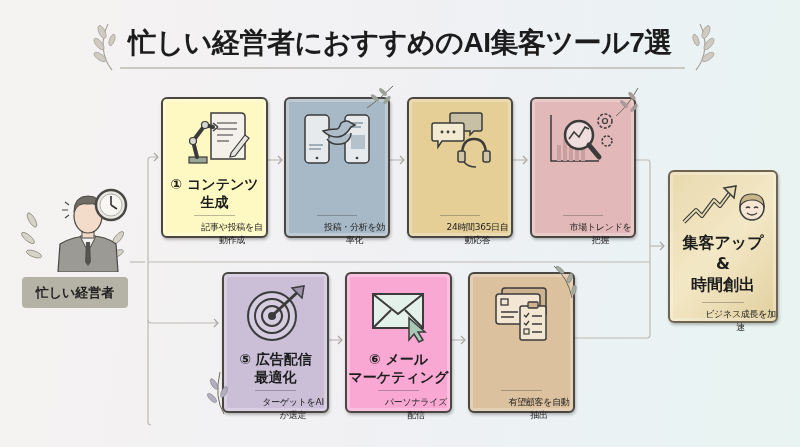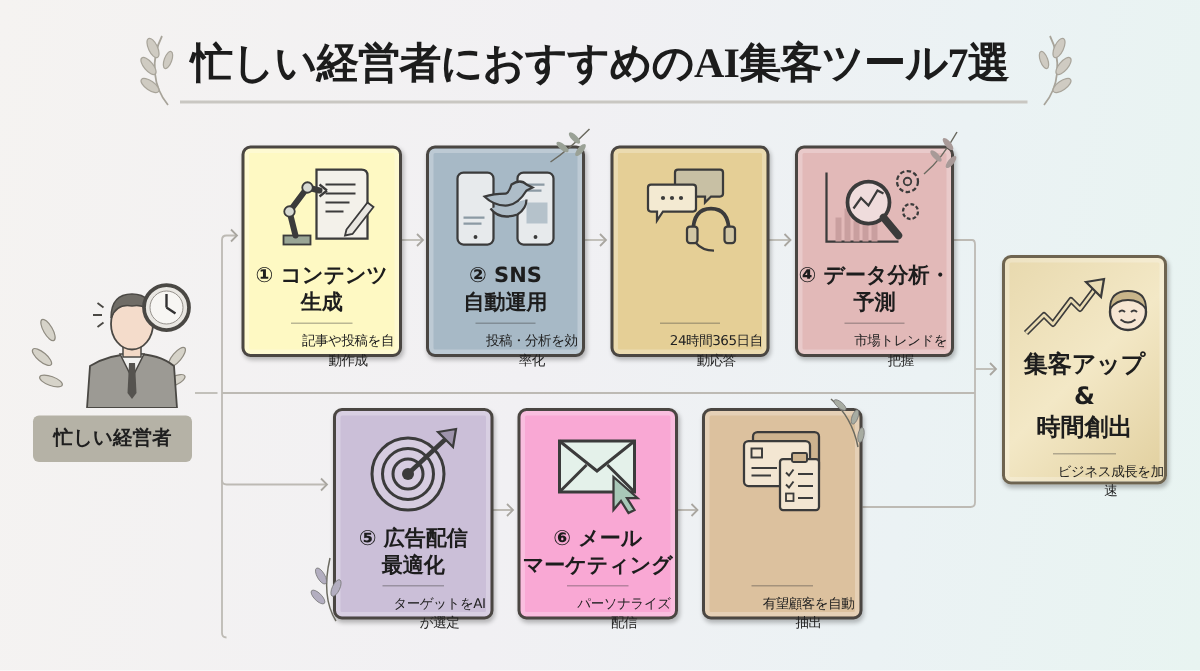--- a/index.html
+++ b/index.html
@@ -6,21 +6,21 @@
   html, body { width: 800px; height: 447px; overflow: hidden; }
   body {
     position: relative;
     font-family: "DejaVu Sans", sans-serif;
     background: linear-gradient(100deg, #f5f3f1 0%, #f1f0f3 45%, #ebf2f4 75%, #e8f4f1 100%);
     color: #222;
   }
   .title-wrap { position: absolute; left: 0; top: 18px; width: 800px; text-align: center; }
   .title {
     display: inline-block;
-    font-family: Liberation Serif, serif;
+    font-family: Liberation Sans, sans-serif;
     font-size: 28px; font-weight: bold; color: #1c1c1c; letter-spacing: -0.5px;
     line-height: 50px;
   }
   .title-line { position: absolute; left: 120px; top: 67px; width: 565px; height: 2px; background: #c9c7c2; }
   .laurel { position: absolute; }
 
   svg.conn { position: absolute; left: 0; top: 0; width: 800px; height: 447px; }
 
   .card {
     position: absolute;
@@ -154,22 +154,20 @@
     <svg width="80" height="62" viewBox="0 0 80 62">
       <rect x="8" y="8" width="24" height="48" rx="4" fill="#e7eaec" stroke="#3b3b3b" stroke-width="1.5"></rect>
       <rect x="48" y="8" width="24" height="48" rx="4" fill="#e7eaec" stroke="#3b3b3b" stroke-width="1.5"></rect>
       <path d="M12 38 H26 M12 42 H24 M52 16 H66 M52 20 H64" stroke="#8c9aa4" stroke-width="1.5"></path>
       <rect x="54" y="28" width="14" height="14" fill="#b5c2cb"></rect>
       <circle cx="20" cy="51" r="1.3" fill="#3b3b3b"></circle>
         <circle cx="60" cy="51" r="1.3" fill="#3b3b3b"></circle>
       <path d="M26 24 Q32 30 40 30 Q48 30 54 20 L58 18 L54 16 Q50 12 44 16 Q42 22 40 22 Q32 22 26 24 Z M30 32 Q36 40 48 36 Q54 32 54 26" fill="#aebdc8" stroke="#3b3b3b" stroke-width="1.5"></path>
     </svg>
   </div>
-  <div class="ctitle">② SNS
-自動運用</div>
   <div class="cdiv"></div>
   <div class="csub">投稿・分析を効率化</div>
 </div>
 
 <div class="card c-yellow" style="left:407px;top:97px;width:106px;height:141px;">
   <div class="icon">
     <svg width="80" height="62" viewBox="0 0 80 62">
       <path d="M32 6 H60 Q62 6 62 8 V22 Q62 24 60 24 H54 L50 28 V24 H32 Q30 24 30 22 V8 Q30 6 32 6 Z" fill="#c8c0a4" stroke="#3b3b3b" stroke-width="1.5"></path>
       <path d="M14 16 H42 Q44 16 44 18 V32 Q44 34 42 34 H22 L18 40 V34 H14 Q12 34 12 32 V18 Q12 16 14 16 Z" fill="#f3ead2" stroke="#3b3b3b" stroke-width="1.5"></path>
       <circle cx="22" cy="25" r="1.4" fill="#3b3b3b"></circle>
@@ -197,22 +195,20 @@
           <rect x="38" y="36" width="4" height="18"></rect>
         </g>
       <circle cx="36" cy="28" r="14" fill="#efdcdc" stroke="#3b3b3b" stroke-width="2.5"></circle>
       <path d="M26 32 L31 25 L36 30 L42 20 L46 22" stroke="#3b3b3b" stroke-width="1.5" fill="none"></path>
       <path d="M46 38 L56 50" stroke="#3b3b3b" stroke-width="5" stroke-linecap="round"></path>
       <circle cx="62" cy="14" r="7" fill="#e2b9b8" stroke="#3b3b3b" stroke-width="1.5" stroke-dasharray="3 1.6"></circle>
       <circle cx="62" cy="14" r="2.5" fill="none" stroke="#3b3b3b" stroke-width="1.2"></circle>
       <circle cx="64" cy="34" r="5" fill="#e2b9b8" stroke="#3b3b3b" stroke-width="1.5" stroke-dasharray="2.5 1.4"></circle>
     </svg>
   </div>
-  <div class="ctitle">④ データ分析・
-予測</div>
   <div class="cdiv"></div>
   <div class="csub">市場トレンドを把握</div>
 </div>
 
 <div class="card c-purple" style="left:222px;top:272px;width:107px;height:141px;">
   <div class="icon">
     <svg width="80" height="62" viewBox="0 0 80 62">
       <circle cx="36" cy="34" r="24" fill="#d6cce0" stroke="#3b3b3b" stroke-width="2"></circle>
       <circle cx="36" cy="34" r="17" fill="none" stroke="#3b3b3b" stroke-width="2"></circle>
       <circle cx="36" cy="34" r="10" fill="none" stroke="#3b3b3b" stroke-width="2"></circle>

